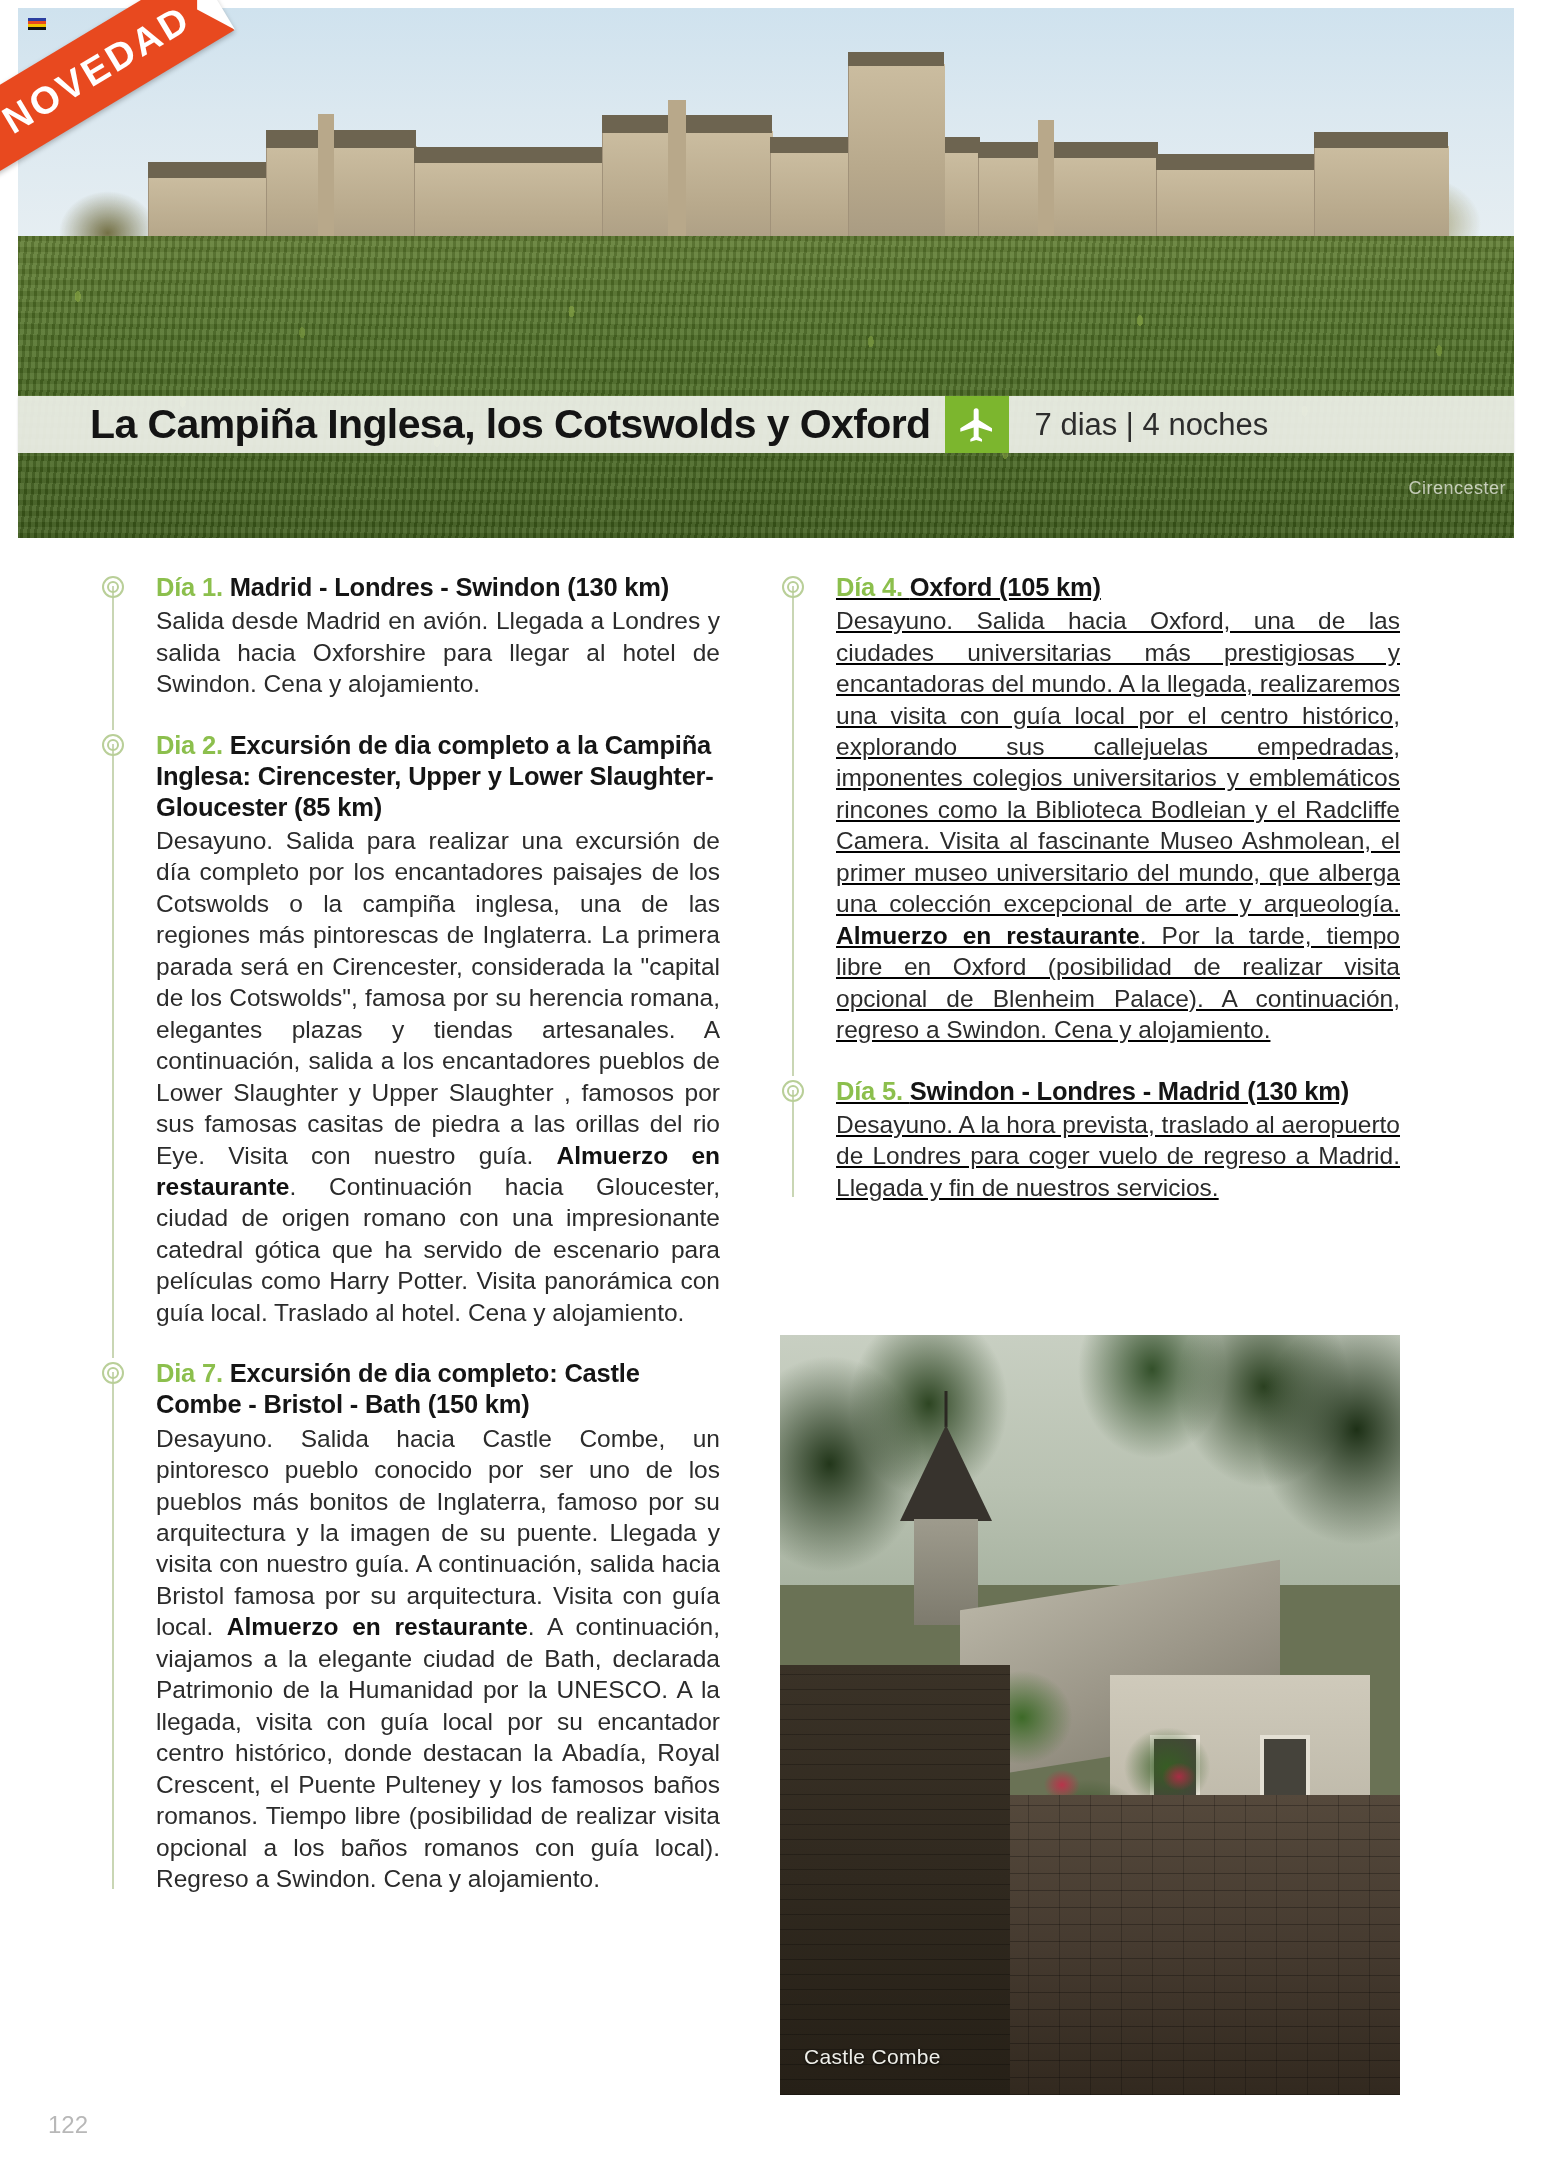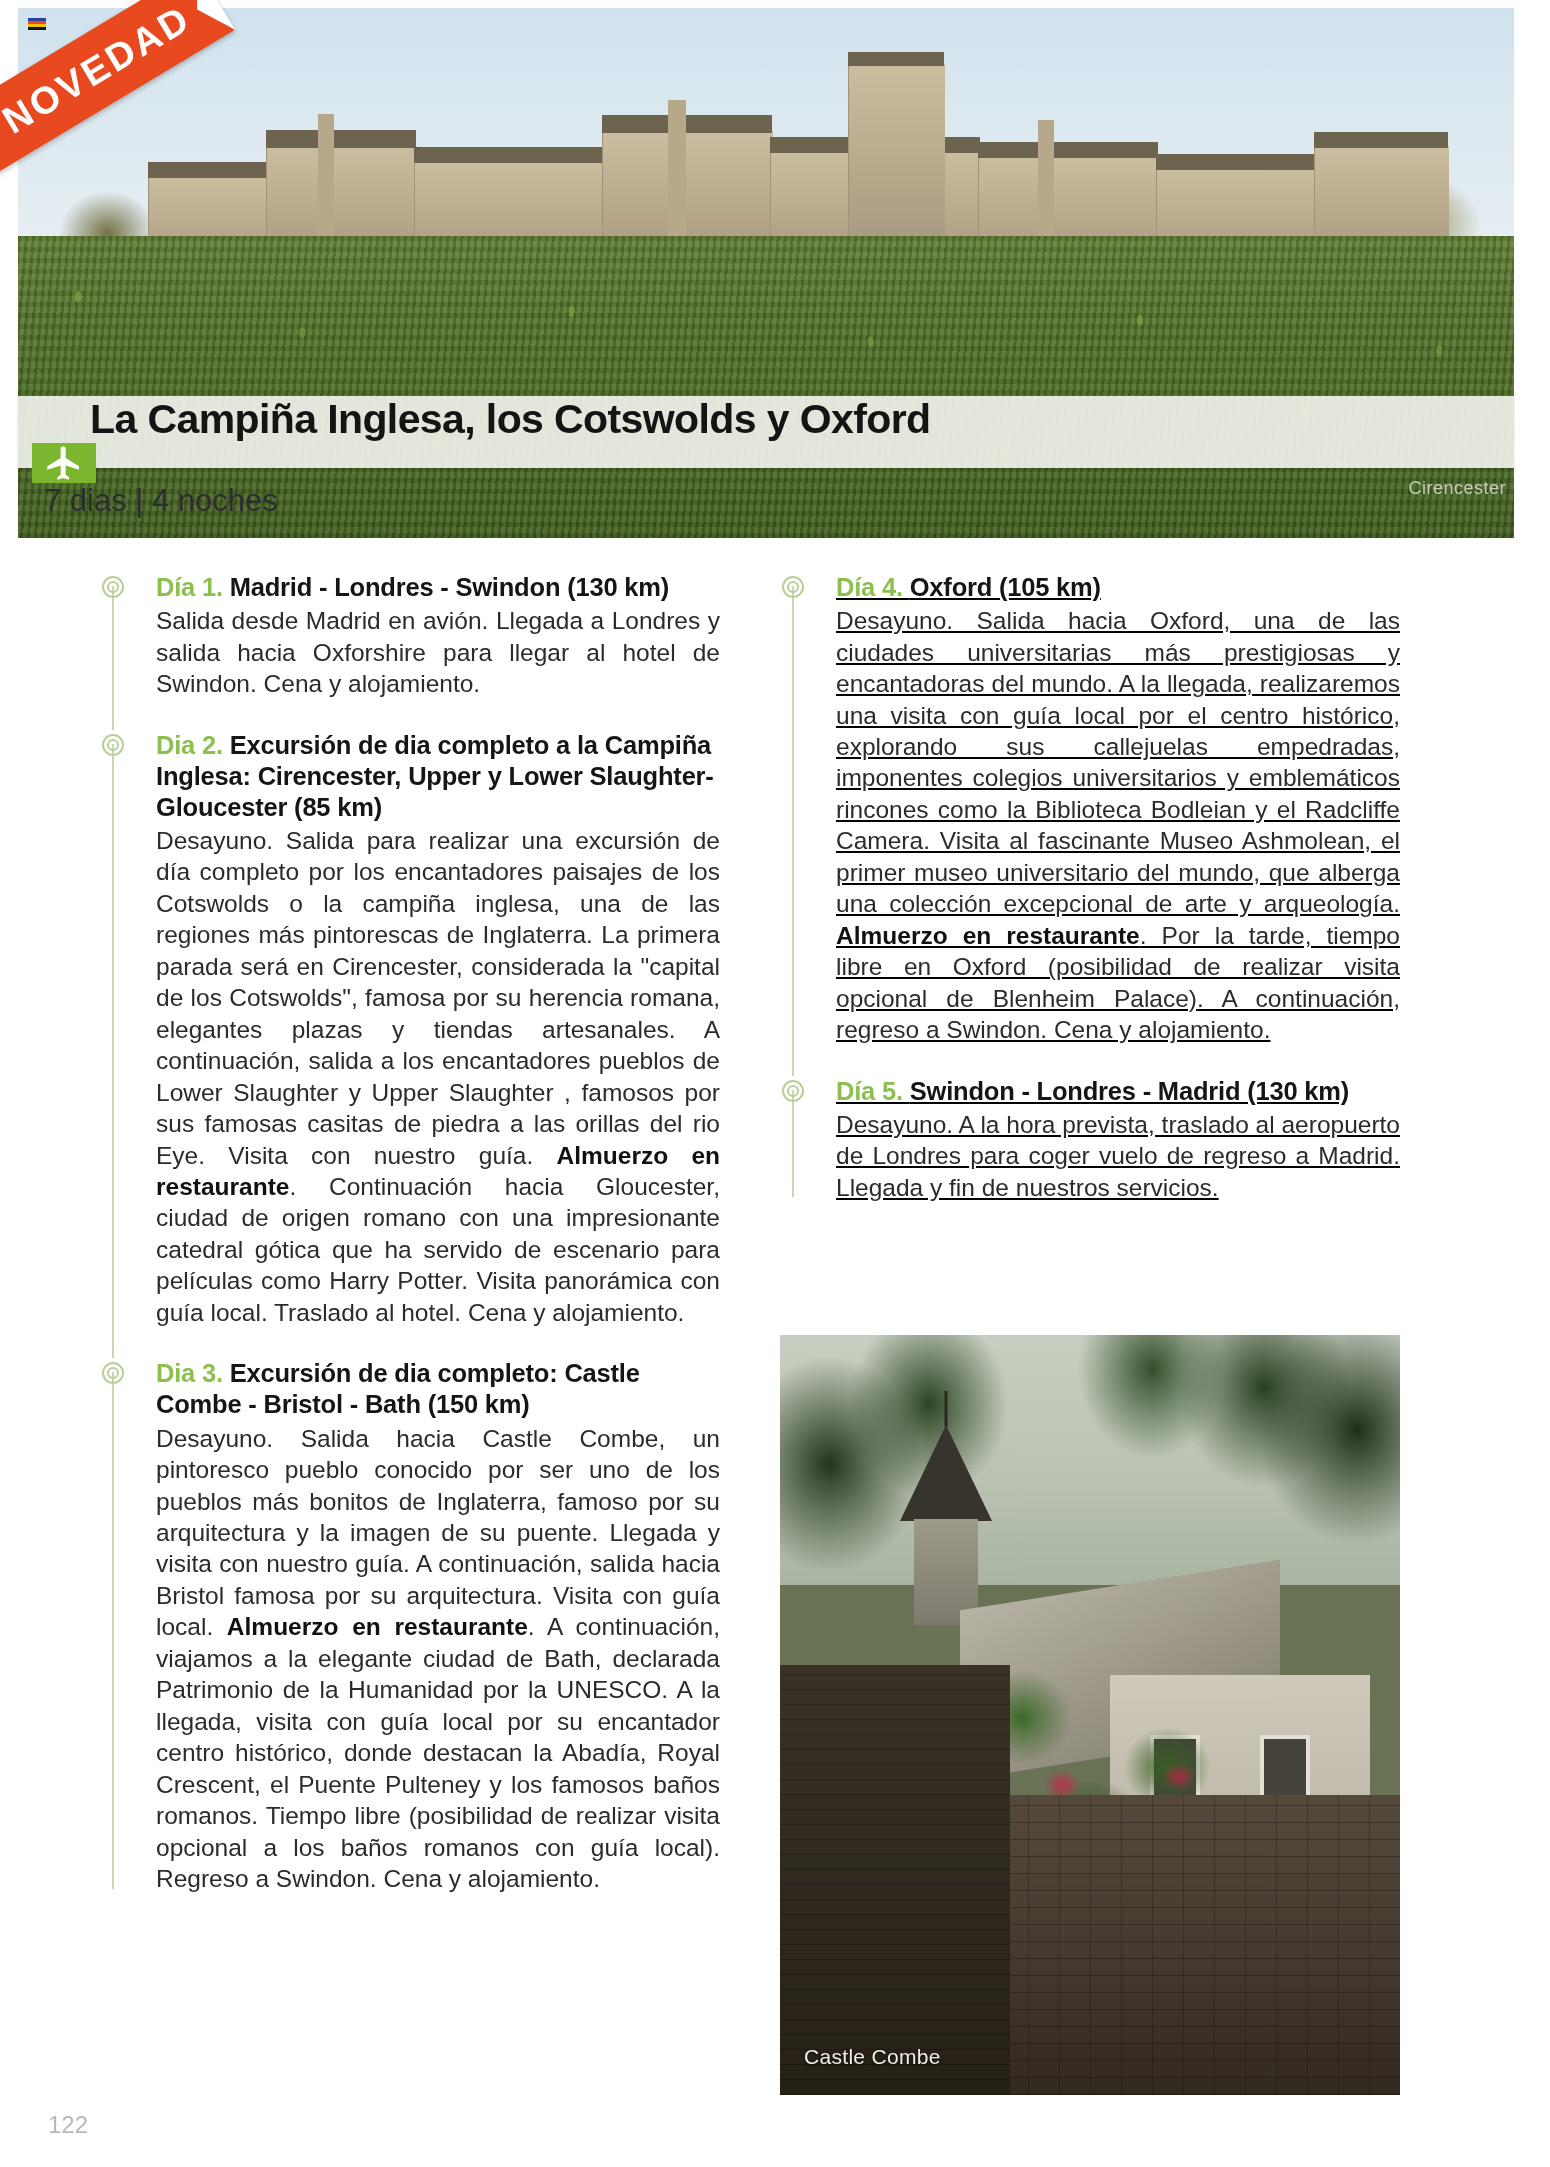--- a/index.html
+++ b/index.html
@@ -141,27 +141,26 @@
     z-index: 14;
   }
   .colorbar i { display: block; height: 3px; }
 
   
   .titlebar {
     position: absolute;
     left: 18px;
     top: 396px;
     width: 1496px;
-    height: 72px;
+    height: 57px;
     background: rgba(238,240,232,.93);
     display: flex;
     align-items: stretch;
     z-index: 10;
     box-shadow: 0 1px 2px rgba(0,0,0,.12);
-    flex-direction: column;
   }
   .title-text {
     flex: 0 0 auto;
     display: flex;
     align-items: center;
     padding-left: 72px;
     font-size: 41px;
     font-weight: bold;
     color: #141414;
     letter-spacing: -.6px;
@@ -466,21 +465,21 @@
         <p class="day-body"><span>Desayuno.  Salida para realizar una excursión de día completo por los encantadores paisajes de los Cotswolds o la campiña inglesa, una de las regiones más pintorescas de Inglaterra. La primera parada será en Cirencester, considerada la "capital de los Cotswolds", famosa por su herencia romana, elegantes plazas y tiendas artesanales. A continuación, salida a los encantadores pueblos de Lower Slaughter y Upper Slaughter , famosos por sus famosas casitas de piedra a las orillas del rio Eye. Visita con nuestro guía. </span><b>Almuerzo en restaurante</b><span>. Continuación hacia Gloucester, ciudad de origen romano con una impresionante catedral gótica que ha servido de escenario para películas como Harry Potter. Visita panorámica con guía local. Traslado al hotel. Cena y alojamiento.</span></p>
       </div>
       <div class="day last">
         <div class="day-rail"></div>
         <span class="day-marker">
           <svg width="26" height="26" viewBox="0 0 26 26">
             <circle cx="13" cy="13" r="10" fill="none" stroke="#b9cf98" stroke-width="2"></circle>
             <circle cx="13" cy="13" r="5" fill="none" stroke="#b9cf98" stroke-width="2"></circle>
           </svg>
         </span>
-        <div class="day-title"><span class="day-label">Dia 3. </span><span>Excursión de dia completo: Castle Combe - Bristol - Bath (150 km)</span></div>
+        <div class="day-title"><span class="day-label">Dia 7. </span><span>Excursión de dia completo: Castle Combe - Bristol - Bath (150 km)</span></div>
         <p class="day-body"><span>Desayuno. Salida hacia Castle Combe, un pintoresco pueblo conocido por ser uno de los pueblos más bonitos de Inglaterra, famoso por su arquitectura y la imagen de su puente. Llegada y visita con nuestro guía. A continuación, salida hacia Bristol famosa por su arquitectura. Visita con guía local. </span><b>Almuerzo en restaurante</b><span>. A continuación, viajamos a la elegante ciudad de Bath, declarada Patrimonio de la Humanidad por la UNESCO. A la llegada, visita con guía local por su encantador centro histórico, donde destacan la Abadía, Royal Crescent, el Puente Pulteney y los famosos baños romanos. Tiempo libre (posibilidad de realizar visita opcional a los baños romanos con guía local).  Regreso a Swindon.  Cena y alojamiento.</span></p>
       </div>
     </div>
   <div class="col col-right">
       <div class="day">
         <div class="day-rail"></div>
         <span class="day-marker">
           <svg width="26" height="26" viewBox="0 0 26 26">
             <circle cx="13" cy="13" r="10" fill="none" stroke="#b9cf98" stroke-width="2"></circle>
             <circle cx="13" cy="13" r="5" fill="none" stroke="#b9cf98" stroke-width="2"></circle>

